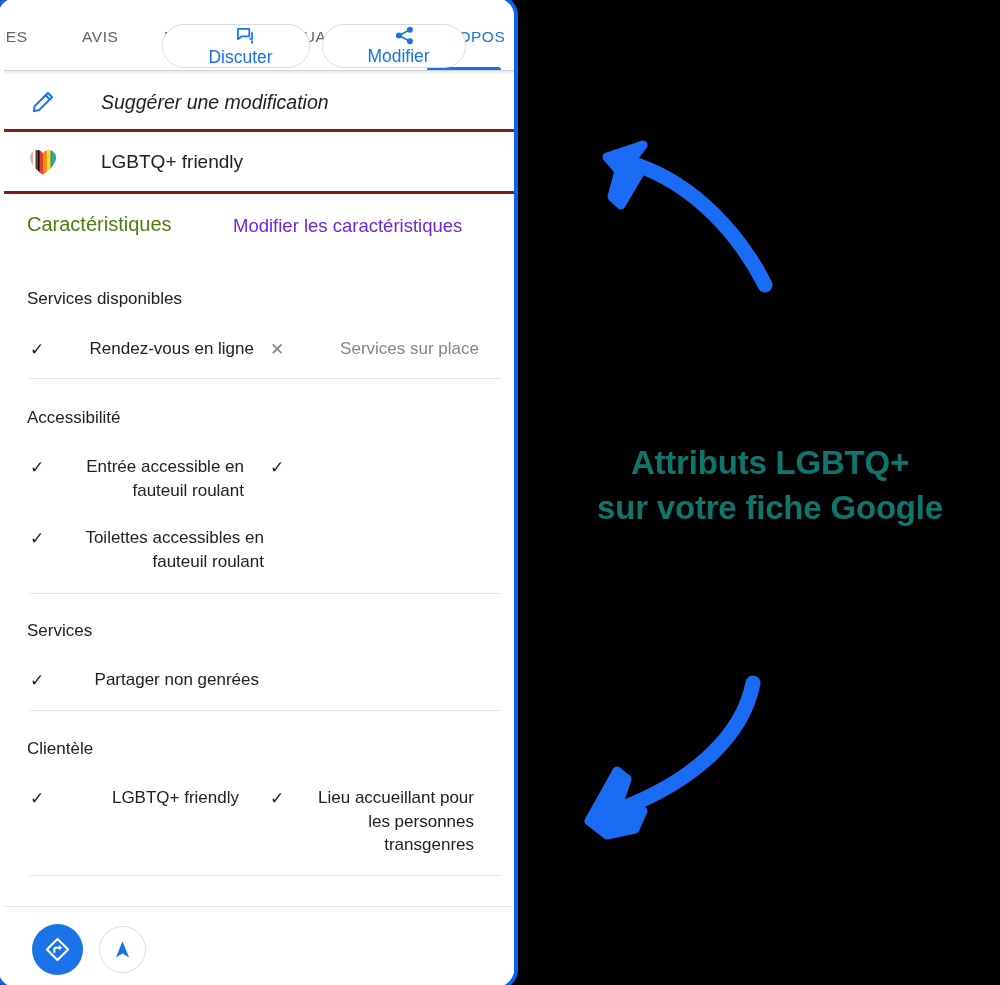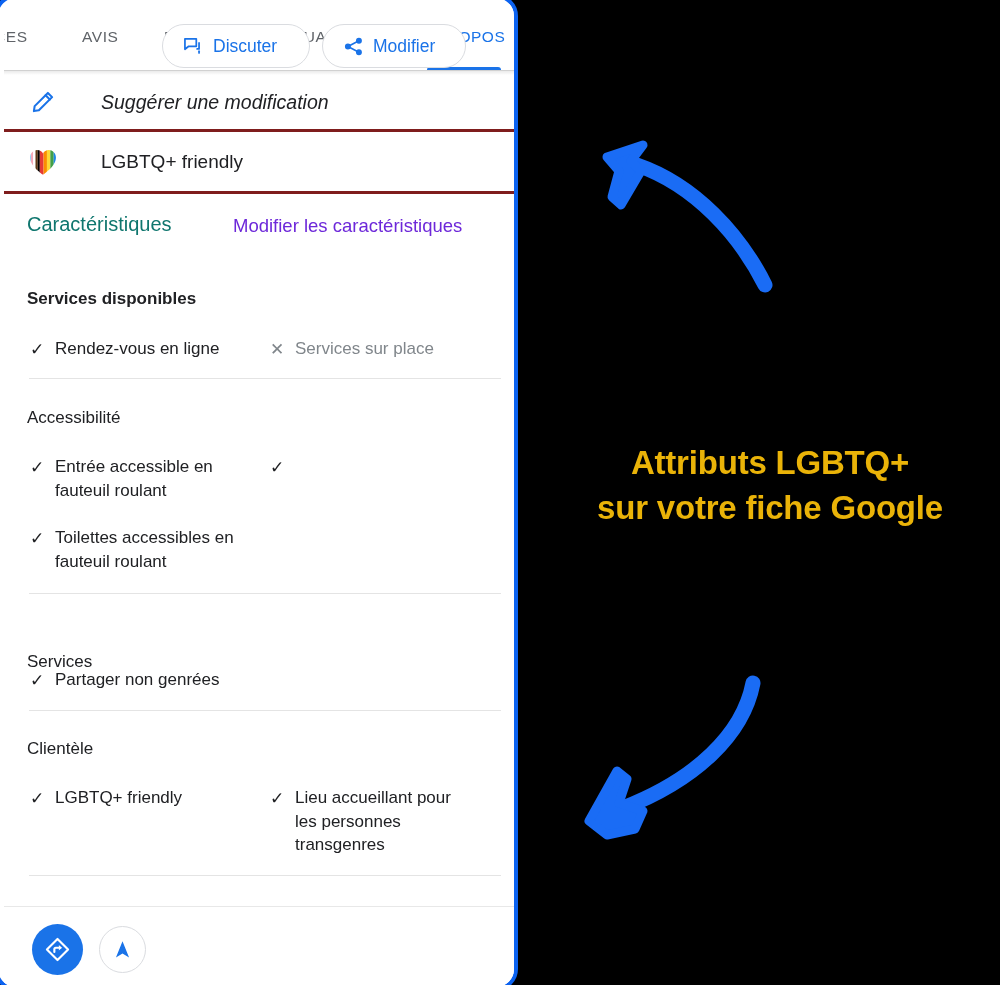--- a/index.html
+++ b/index.html
@@ -118,21 +118,21 @@
   #char-header {
     position: absolute;
     left: 0; top: 199px;
     width: 518px; height: 52px;
   }
   #char-title {
     position: absolute;
     left: 23px; top: 10px;
     font-size: 20px;
     font-weight: 500;
-    color: #0f766e;
+    color: #4d7c0f;
   }
   #char-edit-link {
     position: absolute;
     left: 229px; top: 12px;
     font-size: 18.5px;
     color: #6d28d9;
     font-weight: 400;
     cursor: pointer;
   }
 
@@ -152,20 +152,21 @@
   .attr-item .gl {
     position: absolute;
     left: 0;
     top: 1px;
     width: 16px;
     text-align: center;
   }
   .attr-item .tx {
     display: block;
     margin-left: 26px;
+    text-align: right;
   }
   .attr-item.muted { color: #80868b; }
 
   .sep {
     position: absolute;
     left: 25px;
     width: 472px;
     height: 1px;
     background: #e4e4e4;
   }
@@ -184,20 +185,21 @@
     position: absolute;
     top: 20px;
     height: 44px;
     border: 1px solid #dadce0;
     border-radius: 22px;
     background: #ffffff;
     display: flex;
     align-items: center;
     box-sizing: border-box;
     cursor: pointer;
+    flex-direction: column;
   }
   .pill-label {
     font-size: 17.5px;
     color: #1a73e8;
     font-weight: 500;
     margin-left: 9px;
     white-space: nowrap;
   }
   #btn-directions {
     position: absolute;
@@ -224,21 +226,21 @@
     cursor: pointer;
   }
 
   
   #annotation-text {
     position: absolute;
     left: 540px;
     top: 440px;
     width: 460px;
     text-align: center;
-    color: #eab308;
+    color: #0f766e;
     font-size: 33px;
     font-weight: 700;
     line-height: 45px;
     letter-spacing: -0.2px;
   }
   #arrow-top { position: absolute; left: 565px; top: 115px; }
   #arrow-bottom { position: absolute; left: 575px; top: 665px; }
 </style>
 </head>
 <body>
@@ -291,21 +293,21 @@
         </div>
       </div>
       <div class="row-label">LGBTQ+ friendly</div>
     </div>
 
     <div id="char-header">
       <div id="char-title">Caractéristiques</div>
       <div id="char-edit-link">Modifier les caractéristiques</div>
     </div>
 
-    <div class="section-title" style="top:285px;font-weight:bold;">Services disponibles</div>
+    <div class="section-title" style="top:285px;">Services disponibles</div>
     <div class="attr-item" style="left:25px; top:333px; width:225px;">
       <span class="gl">✓</span>
       <span class="tx">Rendez-vous en ligne</span>
     </div>
     <div class="attr-item muted" style="left:265px; top:333px; width:210px;">
       <span class="gl">✕</span>
       <span class="tx">Services sur place</span>
     </div>
     <div class="sep" style="top:374px;"></div>
 
@@ -316,21 +318,21 @@
     </div>
     <div class="attr-item" style="left:265px; top:451px; width:232px;">
       <span class="gl">✓</span>
     </div>
     <div class="attr-item" style="left:25px; top:522px; width:235px;">
       <span class="gl">✓</span>
       <span class="tx">Toilettes accessibles en fauteuil roulant</span>
     </div>
     <div class="sep" style="top:589px;"></div>
 
-    <div class="section-title" style="top:648px;">Services</div>
+    <div class="section-title" style="top:617px;">Services</div>
     <div class="attr-item" style="left:25px; top:664px; width:230px;">
       <span class="gl">✓</span>
       <span class="tx">Partager non genrées</span>
     </div>
     <div class="sep" style="top:706px;"></div>
 
     <div class="section-title" style="top:735px;">Clientèle</div>
     <div class="attr-item" style="left:25px; top:782px; width:210px;">
       <span class="gl">✓</span>
       <span class="tx">LGBTQ+ friendly</span>

